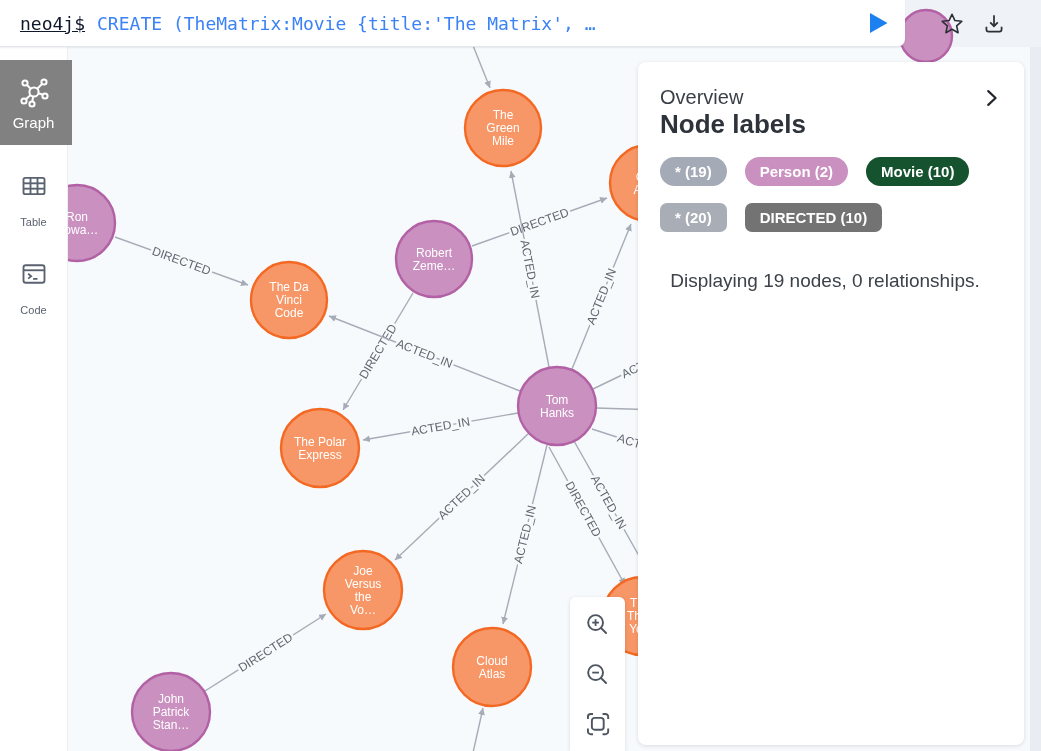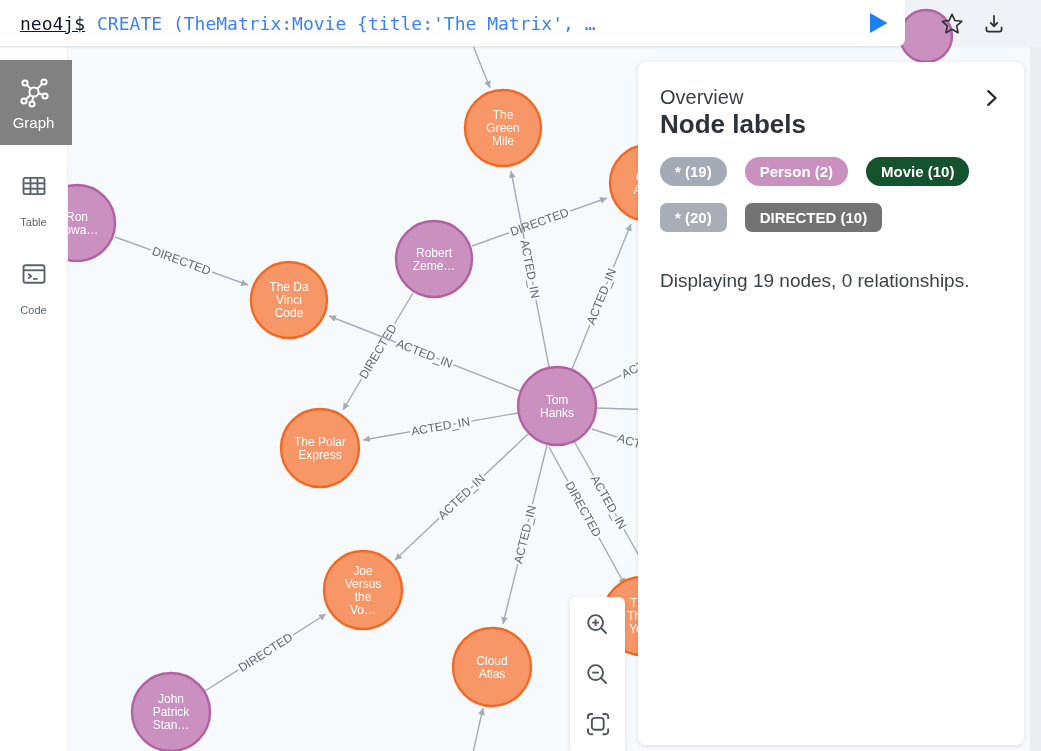--- a/index.html
+++ b/index.html
@@ -40,21 +40,21 @@
   
   #overview { position:absolute; left:638px; top:62px; width:386px; height:683px; background:#ffffff;
               border-radius:8px; box-shadow:0 1px 4px rgba(0,0,0,.12); z-index:3; padding:24px 22px; }
   #overview .title-row { display:flex; justify-content:space-between; align-items:flex-end; }
   #overview .title { font-size:20px; color:#3a3f47; font-weight:400; }
   #overview h3 { font-size:26px; color:#2e333b; font-weight:700; }
   .pill-row { display:flex; flex-wrap:wrap; gap:10px 18px; margin-top:17px; row-gap:17px; }
   .pill { color:#ffffff; font-weight:700; font-size:15px; padding:6px 15px; cursor:pointer; }
   .pill-round { border-radius:16px; }
   .pill-square { border-radius:7px; }
-  #overview .summary { font-size:19px; color:#3c424a; margin-top:34px; line-height:29px; width:330px; }
+  #overview .summary { font-size:19px; color:#3c424a; margin-top:34px; line-height:29px; width:330px;text-align:center; }
 
   
   #zoom-panel { position:absolute; left:570px; top:597px; width:55px; height:154px; background:#ffffff;
                 border-radius:6px 6px 0 0; box-shadow:0 1px 4px rgba(0,0,0,.12); z-index:2;
                 display:flex; flex-direction:column; align-items:center; justify-content:space-between; padding:14px 0; }
 </style>
 </head>
 <body>
 
 <div id="canvas-bg"></div>

